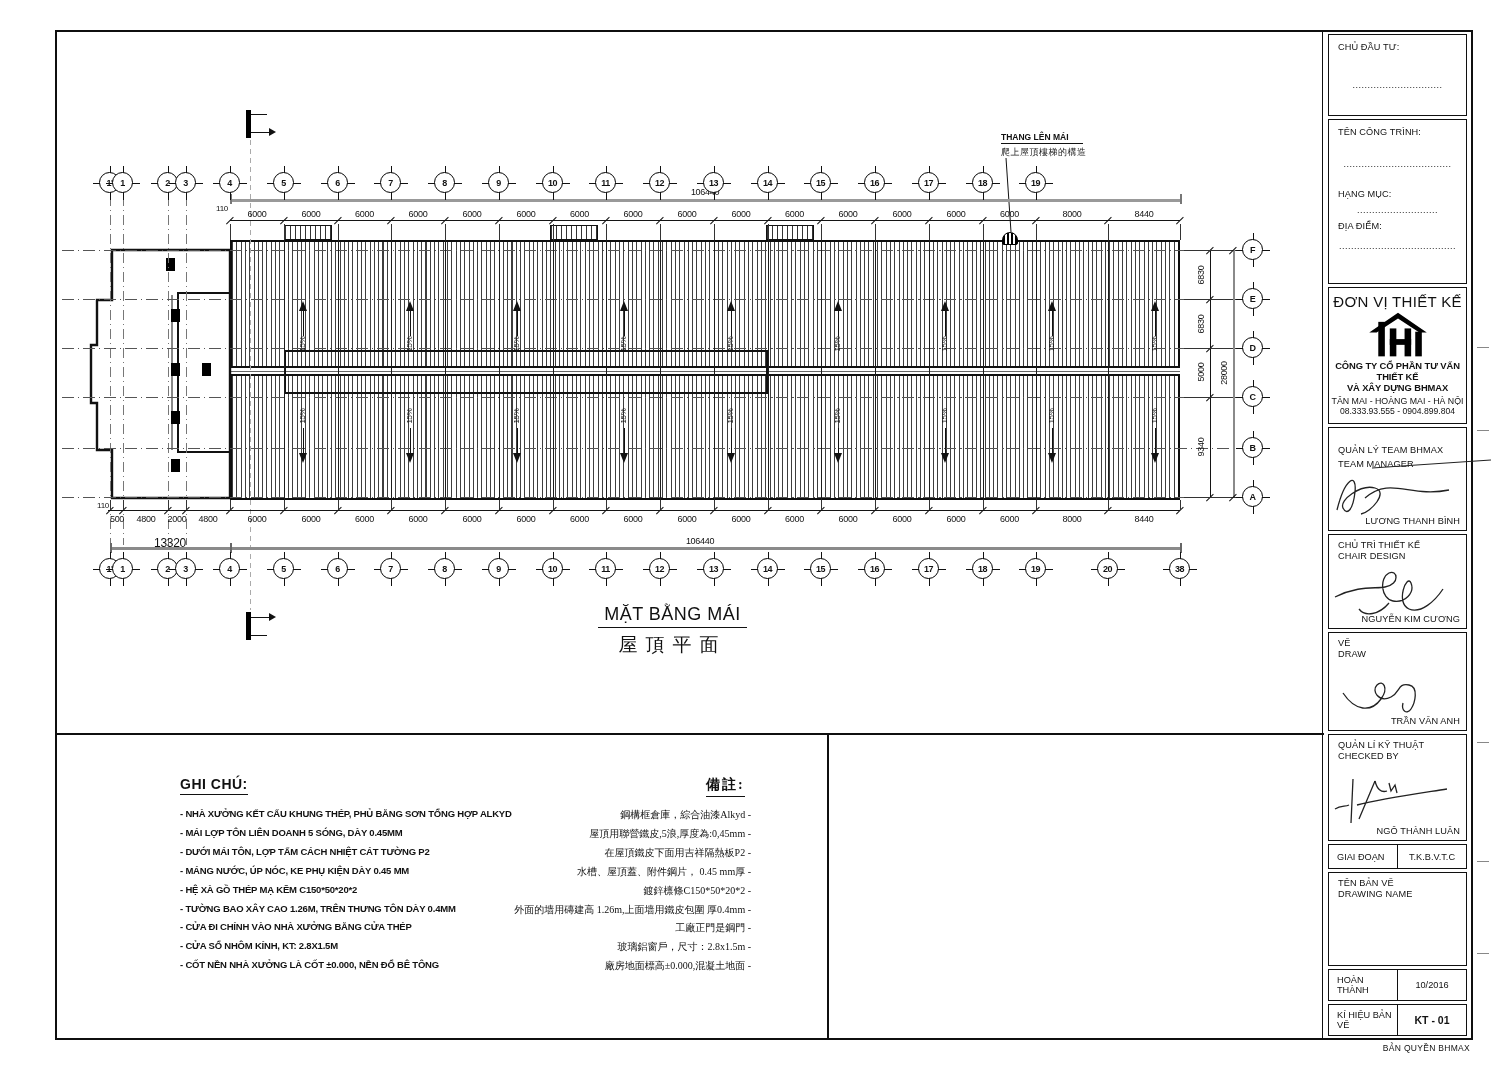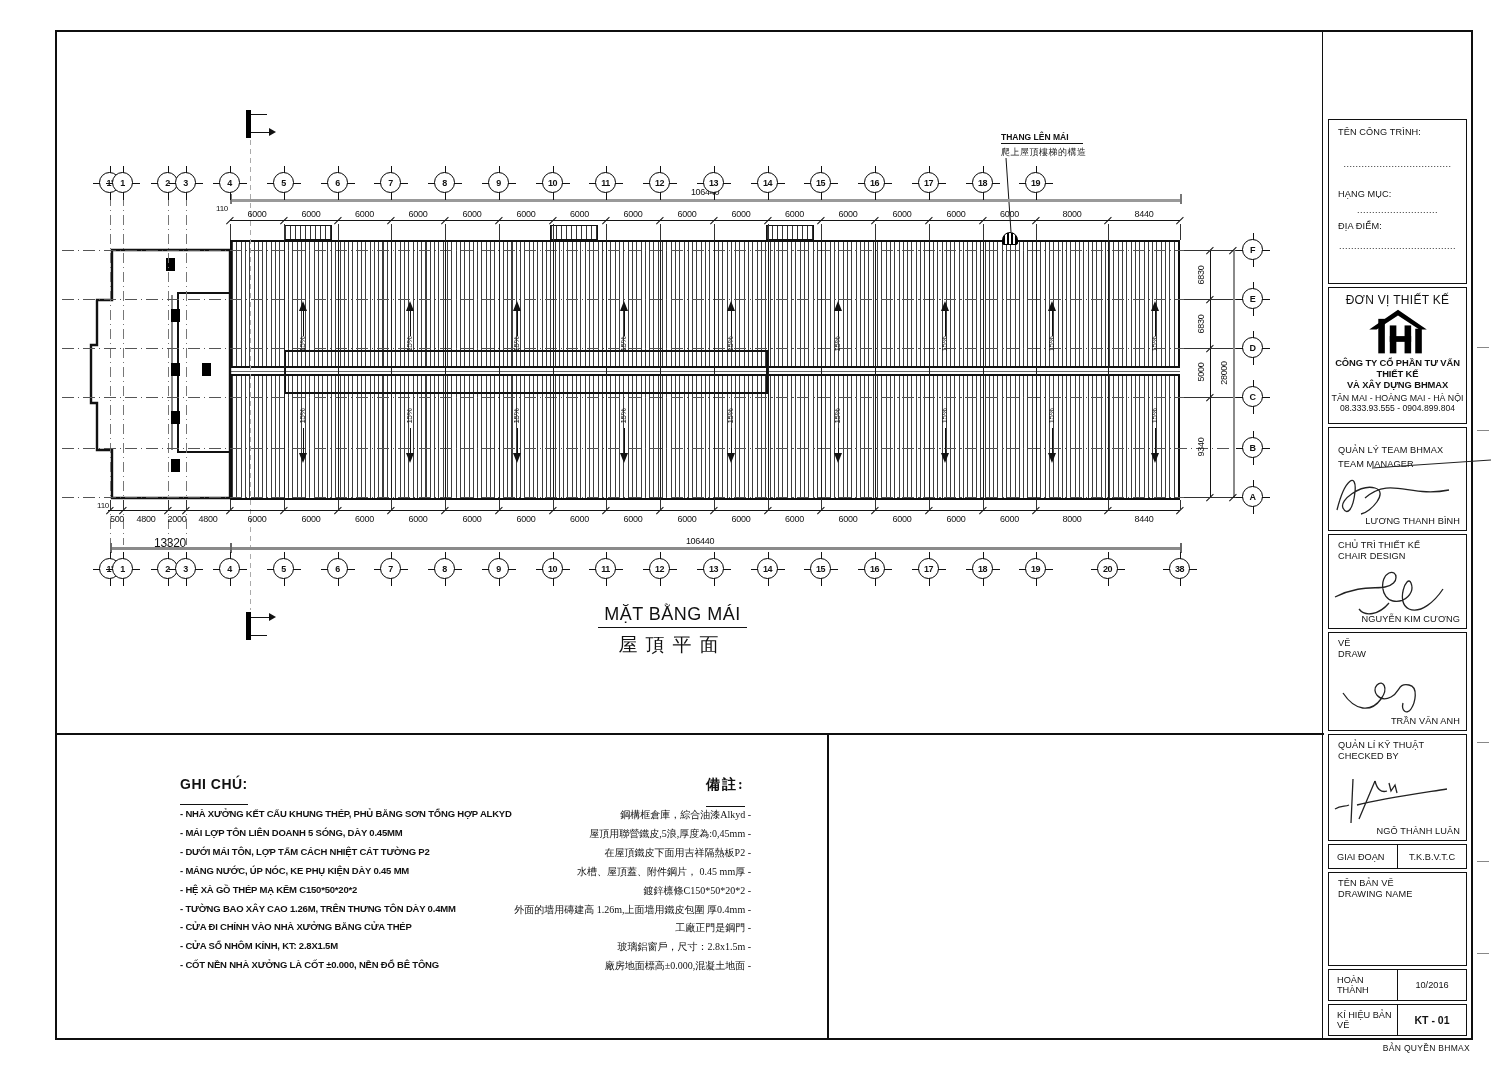--- a/index.html
+++ b/index.html
@@ -10,21 +10,21 @@
   .dimv{font-size:9px;letter-spacing:-0.3px;white-space:nowrap;transform:translate(-50%,-50%) rotate(-90deg)}
   .slope{font-size:8px;letter-spacing:-0.3px;white-space:nowrap;transform:translate(-50%,-50%) rotate(-90deg)}
   .bub{width:34px;height:34px}
   .bch{position:absolute;left:0;top:16.5px;width:34px;height:1px;background:#111}
   .bcv{position:absolute;left:16.5px;top:0;width:1px;height:34px;background:#111}
   .bci{position:absolute;left:6px;top:6px;width:21px;height:21px;border:1.7px solid #000;border-radius:50%;
        background:#fff;display:flex;align-items:center;justify-content:center;
        font-size:9px;font-weight:bold;letter-spacing:-0.5px;box-sizing:border-box}
   .nvi{font-size:9.5px;font-weight:bold;letter-spacing:-0.2px;white-space:nowrap}
   .ncn{font-size:10px;font-family:"Liberation Serif","DejaVu Sans",serif;white-space:nowrap}
-  .sec-title{font-size:14px;font-weight:bold;letter-spacing:0.5px;border-bottom:1.4px solid #111;padding-bottom:12px}
+  .sec-title{font-size:14px;font-weight:bold;letter-spacing:0.5px;border-bottom:1.4px solid #111;padding-bottom:2px}
   
   #tb{position:absolute;left:1322px;top:30px;width:151px;height:1010px;border-left:1.6px solid #101010}
   .tbs{position:absolute;left:5px;width:139px;border:1.4px solid #101010;background:#fff;box-sizing:border-box}
   .tbl{font-size:9.2px;letter-spacing:0.1px;margin:7px 0 0 9px}
   .tbdots{font-size:9px;text-align:center;letter-spacing:0.5px;overflow:hidden;white-space:nowrap}
   .tbname{position:absolute;right:6px;bottom:4px;font-size:9.2px;letter-spacing:0.1px}
   .tbsig{position:absolute;left:2px;top:26px}
   .tbrow{display:flex;height:100%;align-items:center;font-size:9.2px}
   .tbrow .c1{width:60px;padding-left:8px;align-self:stretch;display:flex;align-items:center;border-right:1.4px solid #101010}
   .tbrow .c2{flex:1;text-align:center}
@@ -84,30 +84,34 @@
 
   <div class="abs" style="left:565px;top:604px;width:215px;text-align:center">
     <div style="display:inline-block;font-size:18px;letter-spacing:0.5px;border-bottom:1.6px solid #111;padding:0 6px 2px 6px">MẶT BẰNG MÁI</div>
     <div style="font-size:19px;letter-spacing:8px;margin-top:4px;font-family:'Liberation Serif','DejaVu Sans',serif">屋頂平面</div>
   </div>
 
   <div class="abs sec-title" style="left:180px;top:776px">GHI CHÚ:</div>
   <div class="abs sec-title" style="left:706px;top:776px;font-family:'Liberation Serif','DejaVu Sans',serif;letter-spacing:2px">備註:</div>
 
   <div id="tb">
+    <div class="tbs" style="top:4px;height:82px">
+      <div class="tbl">CHỦ ĐẦU TƯ:</div>
+      <div class="tbdots" style="margin-top:28px">..............................</div>
+    </div>
     <div class="tbs" style="top:89px;height:165px">
       <div class="tbl">TÊN CÔNG TRÌNH:</div>
       <div class="tbdots" style="margin-top:22px">....................................</div>
       <div class="tbl" style="margin-top:20px">HẠNG MỤC:</div>
       <div class="tbdots" style="margin-top:6px">...........................</div>
       <div class="tbl" style="margin-top:6px">ĐỊA ĐIỂM:</div>
       <div class="tbdots" style="margin-top:10px">.......................................</div>
     </div>
     <div class="tbs" style="top:257px;height:137px">
-      <div style="font-size:12px;text-align:center;margin-top:5px;letter-spacing:0.3px">ĐƠN VỊ THIẾT KẾ</div>
+      <div style="font-size:15px;text-align:center;margin-top:5px;letter-spacing:0.3px">ĐƠN VỊ THIẾT KẾ</div>
       <svg width="62" height="46" viewBox="0 0 74 56" style="display:block;margin:2px auto 0 auto">
         <polygon points="2,25 37,1 72,25 63,25 37,8 11,25" fill="#000"></polygon>
         <rect x="13" y="12" width="8" height="42" fill="#000"></rect>
         <rect x="27" y="20" width="8" height="34" fill="#000"></rect>
         <rect x="45" y="20" width="8" height="34" fill="#000"></rect>
         <rect x="27" y="33" width="26" height="7" fill="#000"></rect>
         <rect x="58" y="24" width="8" height="30" fill="#000"></rect>
       </svg>
       <div class="tbc" style="margin-top:2px">CÔNG TY CỔ PHẦN TƯ VẤN THIẾT KẾ</div>
       <div class="tbc">VÀ XÂY DỰNG BHMAX</div>

